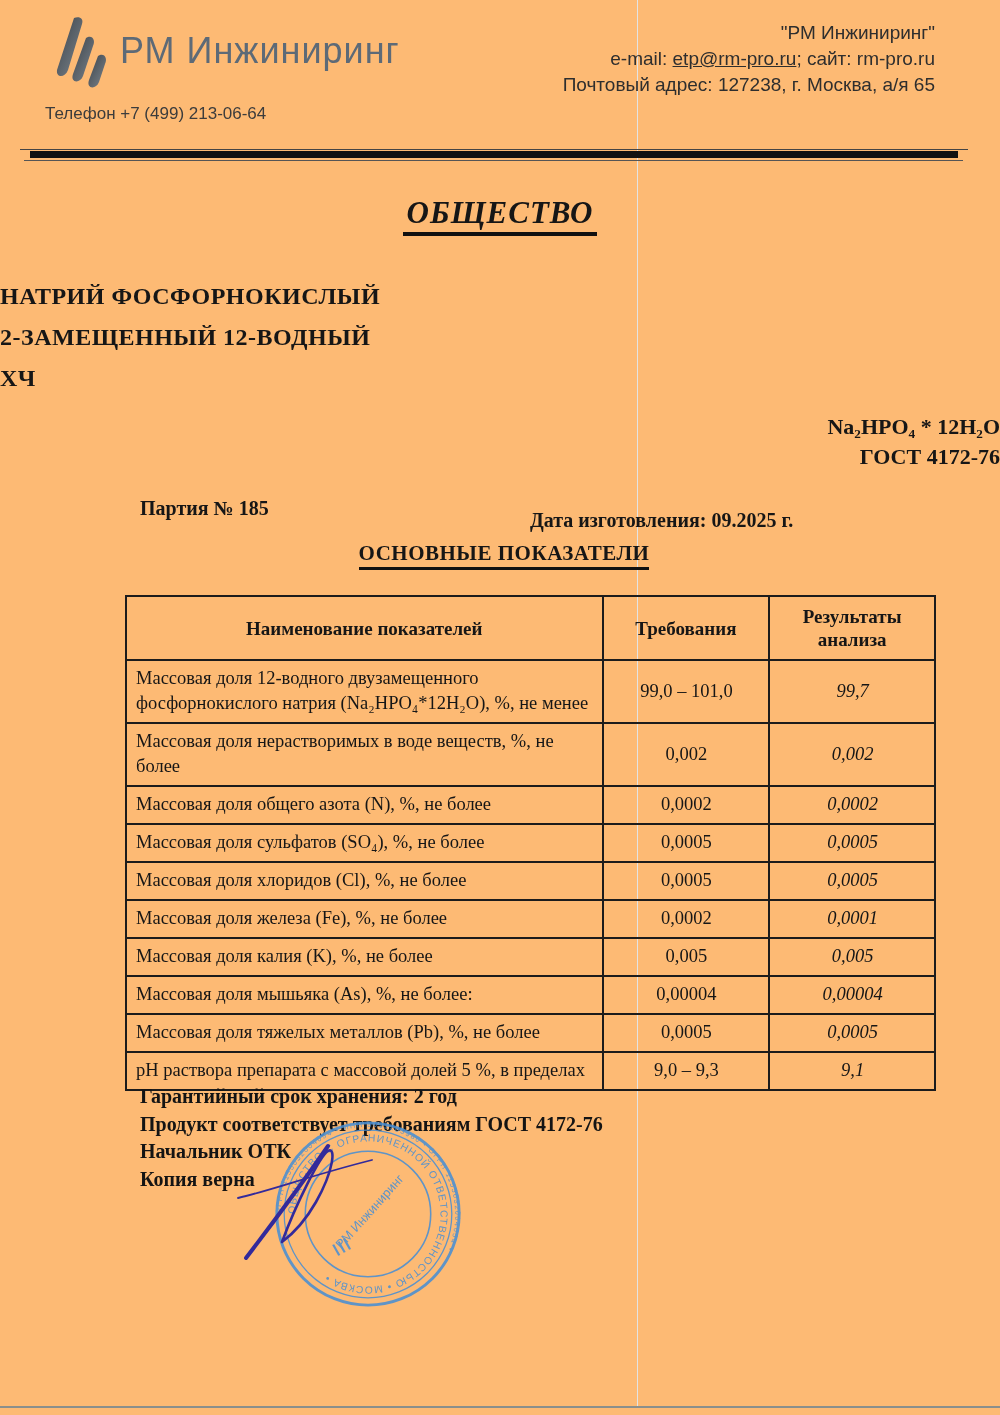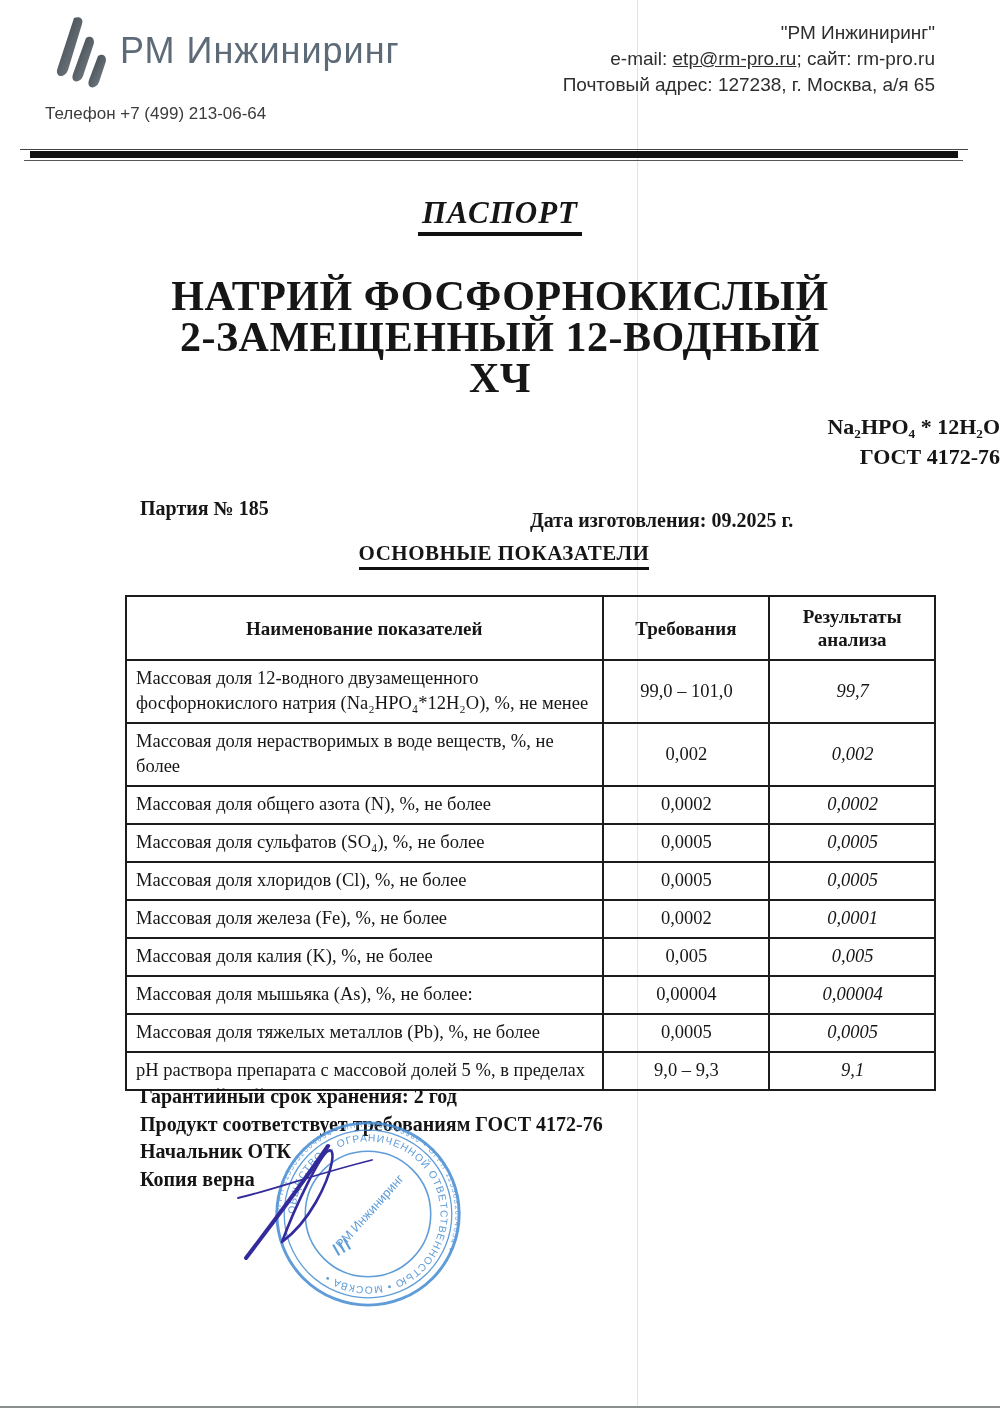--- a/index.html
+++ b/index.html
@@ -1,17 +1,17 @@
 <!DOCTYPE html>
 <html><head>
 <meta charset="utf-8">
 <style>
   html,body{margin:0;padding:0;background:#e8e8e8;}
   .page{
-    position:relative;width:1000px;height:1415px;background:#ffffff;
+    position:relative;width:1000px;height:1415px;background:#fdba74;
     margin:0 auto;overflow:hidden;
     font-family:"Liberation Serif","DejaVu Serif",serif;color:#161616;
   }
   
   .scan-line{position:absolute;left:637px;top:0;width:1px;height:1406px;background:#e3e3e3;}
   .bottom-hairline{position:absolute;left:0;top:1406px;width:1000px;height:2px;background:#8a8f8c;}
 
   
   .letterhead{position:absolute;left:0;top:0;width:100%;height:148px;}
   .logo-wrap{position:absolute;left:52px;top:16px;display:flex;align-items:flex-start;}
@@ -41,22 +41,22 @@
 
   
   .doc-title{
     position:absolute;left:0;top:195px;width:100%;text-align:center;
   }
   .doc-title span{
     display:inline-block;font-size:31px;font-weight:bold;font-style:italic;
     border-bottom:4px solid #111;padding:0 4px 1px 4px;letter-spacing:1px;
   }
   .product-title{
-    position:absolute;left:0;top:276px;width:100%;text-align:center;
-    font-size:42px;font-weight:bold;line-height:41px;letter-spacing:.5px;
+    position:absolute;left:0;top:276px;width:100%;text-align:left;
+    font-size:24px;font-weight:bold;line-height:41px;letter-spacing:.5px;
   }
   .formula-block{
     position:absolute;left:0;top:412px;width:100%;text-align:right;
     font-size:22px;font-weight:bold;line-height:30px;
   }
   .batch-row{position:absolute;left:0;top:497px;width:100%;font-size:20px;font-weight:bold;}
   .batch{position:absolute;left:140px;top:0;}
   .mfg-date{position:absolute;left:522px;top:12px;margin-left:8px;}
   .section-title{position:absolute;left:4px;top:541px;width:100%;text-align:center;}
   .section-title span{
@@ -123,21 +123,21 @@
     </div>
   </div>
 
   <div class="divider">
     <div class="topline"></div>
       <div class="bar"></div>
       <div class="underline"></div>
   </div>
 
   <div class="doc-title">
-    <span>ПАСПОРТ</span>
+    <span>ОБЩЕСТВО</span>
   </div>
 
   <div class="product-title">
     <div>НАТРИЙ ФОСФОРНОКИСЛЫЙ</div>
     <div>2-ЗАМЕЩЕННЫЙ 12-ВОДНЫЙ</div>
     <div>ХЧ</div>
   </div>
 
   <div class="formula-block">
     <div>Na₂HPO₄ * 12H₂O</div>

